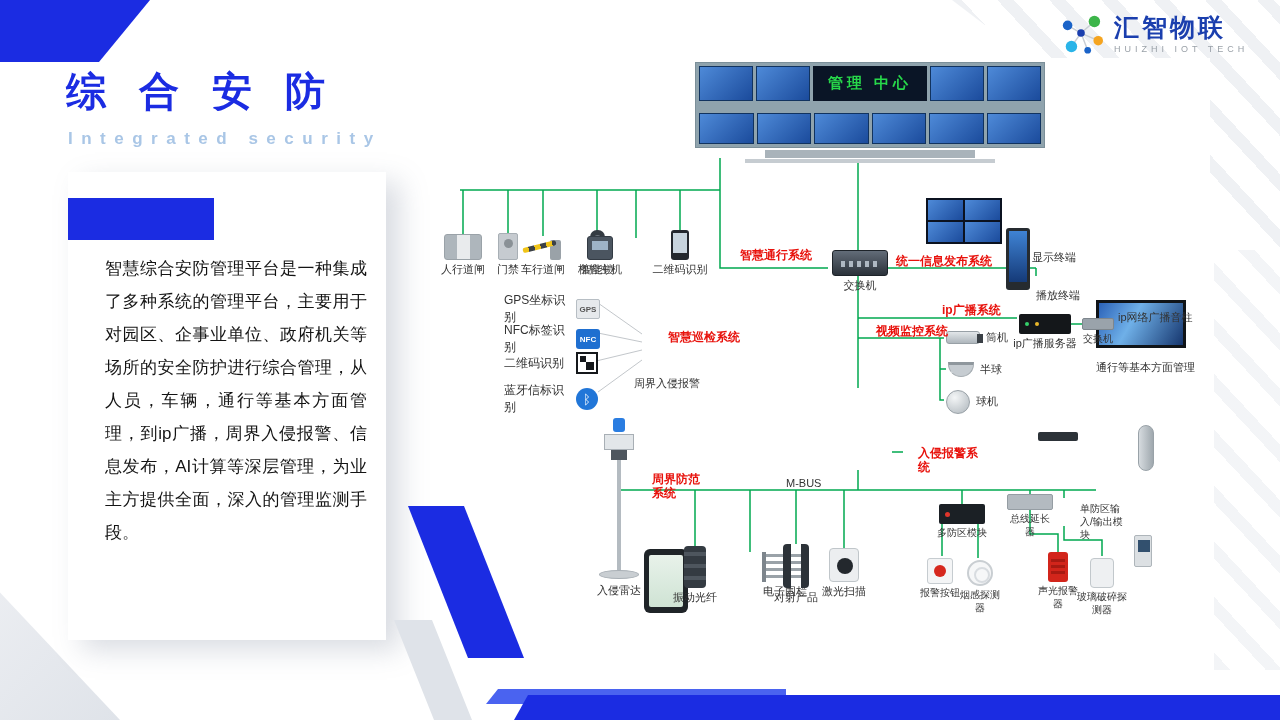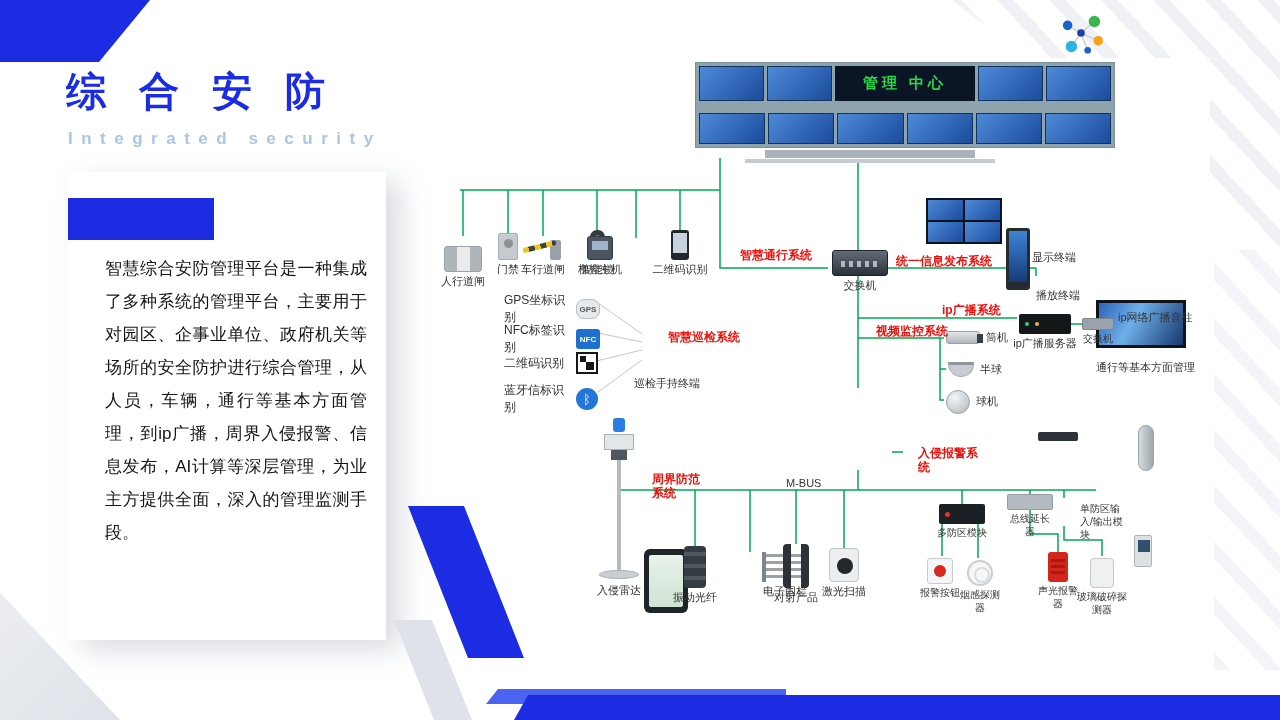--- a/index.html
+++ b/index.html
@@ -52,21 +52,21 @@
   .lbl.wrap{white-space:normal;}
   .row{position:absolute;display:flex;align-items:center;gap:6px;z-index:3;}
   .row .lbl{margin-top:0;}
   .free{position:absolute;z-index:3;}
   .syslbl{position:absolute;color:#e8120c;font-size:12px;font-weight:700;z-index:3;line-height:1.2;}
   .tag{position:absolute;font-size:11px;color:#333;z-index:3;}
   .patrol{position:absolute;display:flex;align-items:center;gap:8px;z-index:3;font-size:12px;color:#333;}
   .patrol .plbl{width:64px;}
 
   
-  .wall{position:absolute;left:695px;top:62px;width:420px;height:86px;background:#8fa3ad;
+  .wall{position:absolute;left:695px;top:62px;width:350px;height:86px;background:#8fa3ad;
     border:1px solid #7b8f99;padding:3px;box-sizing:border-box;display:flex;flex-direction:column;gap:12px;z-index:3;}
   .wall-top{flex:1.15;display:flex;gap:3px;}
   .wall-bottom{flex:1;display:flex;gap:3px;}
   .scr{flex:1;background:linear-gradient(135deg,#4e8ad8,#1b4b9c);border:1px solid #11335f;}
   .wall-title{flex:2.2;background:#0a1526;display:flex;align-items:center;justify-content:center;
     color:#27d84a;font-size:15px;font-weight:700;letter-spacing:4px;white-space:nowrap;}
   .stand1{position:absolute;left:765px;top:150px;width:210px;height:8px;background:#a9b3ba;z-index:3;}
   .stand2{position:absolute;left:745px;top:159px;width:250px;height:4px;background:#c6ccd1;z-index:3;}
 
   
@@ -81,21 +81,21 @@
     background:repeating-linear-gradient(90deg,#f0c419 0 6px,#3c4146 6px 12px);transform:rotate(-14deg);transform-origin:right center;}
   .i-lock{width:15px;height:30px;background:#343b42;border-radius:7px;}
   .i-lock::after{content:"";position:absolute;left:4px;top:5px;width:7px;height:7px;border-radius:50%;background:#6a727a;}
   .i-elev{width:26px;height:24px;background:#4b5560;border-radius:3px;border:1px solid #333b44;}
   .i-elev::after{content:"";position:absolute;left:4px;top:4px;width:16px;height:9px;background:#9fb4c8;}
   .i-visitor{width:18px;height:30px;background:#23282e;border-radius:3px;}
   .i-visitor::after{content:"";position:absolute;left:2px;top:3px;width:14px;height:20px;background:#c7d4de;}
   .i-switch{width:56px;height:26px;background:linear-gradient(#626c78,#2b323a);border:1px solid #1d2329;border-radius:3px;}
   .i-switch::after{content:"";position:absolute;left:8px;top:10px;width:40px;height:6px;
     background:repeating-linear-gradient(90deg,#aeb8c2 0 4px,transparent 4px 8px);}
-  .i-gps{width:24px;height:20px;background:#e6e9ec;border:1px solid #b7bec4;border-radius:8px;color:#555;
+  .i-gps{width:24px;height:20px;background:#e6e9ec;border:1px solid #b7bec4;border-radius:2px;color:#555;
     font-size:8px;display:flex;align-items:center;justify-content:center;font-weight:700;}
   .i-nfc{width:24px;height:20px;background:#1f6fd0;border-radius:3px;color:#fff;
     font-size:8px;display:flex;align-items:center;justify-content:center;font-weight:700;}
   .i-qr{width:22px;height:22px;background:#fff;border:2px solid #15181b;}
   .i-qr::before{content:"";position:absolute;left:2px;top:2px;width:6px;height:6px;background:#15181b;}
   .i-qr::after{content:"";position:absolute;right:2px;bottom:2px;width:8px;height:8px;background:#15181b;}
   .i-bt{width:22px;height:22px;background:#2176d8;border-radius:50%;color:#fff;
     font-size:13px;display:flex;align-items:center;justify-content:center;}
   .i-phone{width:44px;height:64px;background:#1f2428;border-radius:6px;padding:6px 5px;}
   .i-phone::after{content:"";display:block;width:100%;height:100%;background:linear-gradient(#e8f2ea,#cfe3d4);border-radius:2px;}
@@ -170,20 +170,24 @@
           <line x1="24" y1="22" x2="14" y2="36"></line>
         <line x1="24" y1="22" x2="31" y2="40"></line>
       </g>
       <circle cx="10" cy="14" r="5" fill="#1a63c8"></circle>
         <circle cx="38" cy="10" r="6" fill="#3cb54a"></circle>
       <circle cx="42" cy="30" r="5" fill="#f5a41f"></circle>
         <circle cx="14" cy="36" r="6" fill="#2ab4e8"></circle>
       <circle cx="31" cy="40" r="3.5" fill="#1a63c8"></circle>
         <circle cx="24" cy="22" r="4" fill="#1b3fae"></circle>
     </svg>
+    <div>
+      <div class="logo-name">汇智物联</div>
+      <div class="logo-sub">HUIZHI IOT TECH</div>
+    </div>
   </div>
 
   <div class="title">综合安防</div>
   <div class="subtitle">Integrated security</div>
   <div class="card"></div>
   <div class="blue-block"></div>
   <p class="body-text">智慧综合安防管理平台是一种集成了多种系统的管理平台，主要用于对园区、企事业单位、政府机关等场所的安全防护进行综合管理，从人员，车辆，通行等基本方面管理，到ip广播，周界入侵报警、信息发布，AI计算等深层管理，为业主方提供全面，深入的管理监测手段。</p>
   <div class="deco gray-para"></div>
   <div class="deco blue-para"></div>
 
@@ -246,21 +250,21 @@
       <div class="scr"></div>
       <div class="scr"></div>
       <div class="scr"></div>
       <div class="scr"></div>
       <div class="scr"></div>
     </div>
   </div>
   <div class="stand1"></div>
   <div class="stand2"></div>
 
-  <div class="n" style="left:437px;top:242px;width:52px">
+  <div class="n" style="left:437px;top:230px;width:52px">
     <span class="ibox">
         <span class="icon i-pedgate"></span>
       </span>
     <span class="lbl">人行道闸</span>
   </div>
   <div class="n" style="left:488px;top:230px;width:40px">
     <span class="ibox">
         <span class="icon i-door"></span>
       </span>
     <span class="lbl">门禁</span>
@@ -343,21 +347,21 @@
   </div>
   <div class="patrol" style="left:504px;top:352px">
     <span class="plbl">二维码识别</span>
     <span class="icon i-qr"></span>
   </div>
   <div class="patrol" style="left:504px;top:382px">
     <span class="plbl">蓝牙信标识别</span>
     <span class="icon i-bt">ᛒ</span>
   </div>
   <span class="free icon i-phone" style="left:644px;top:306px"></span>
-  <div class="tag" style="left:628px;top:376px;width:78px;text-align:center">巡检手持终端</div>
+  <div class="tag" style="left:628px;top:376px;width:78px;text-align:center">周界入侵报警</div>
 
 
   <div class="tag" style="left:786px;top:477px">M-BUS</div>
 
   <div class="radar">
     <span class="cap"></span>
     <span class="head"></span>
     <span class="neck"></span>
     <span class="pole"></span>
     <span class="base"></span>

